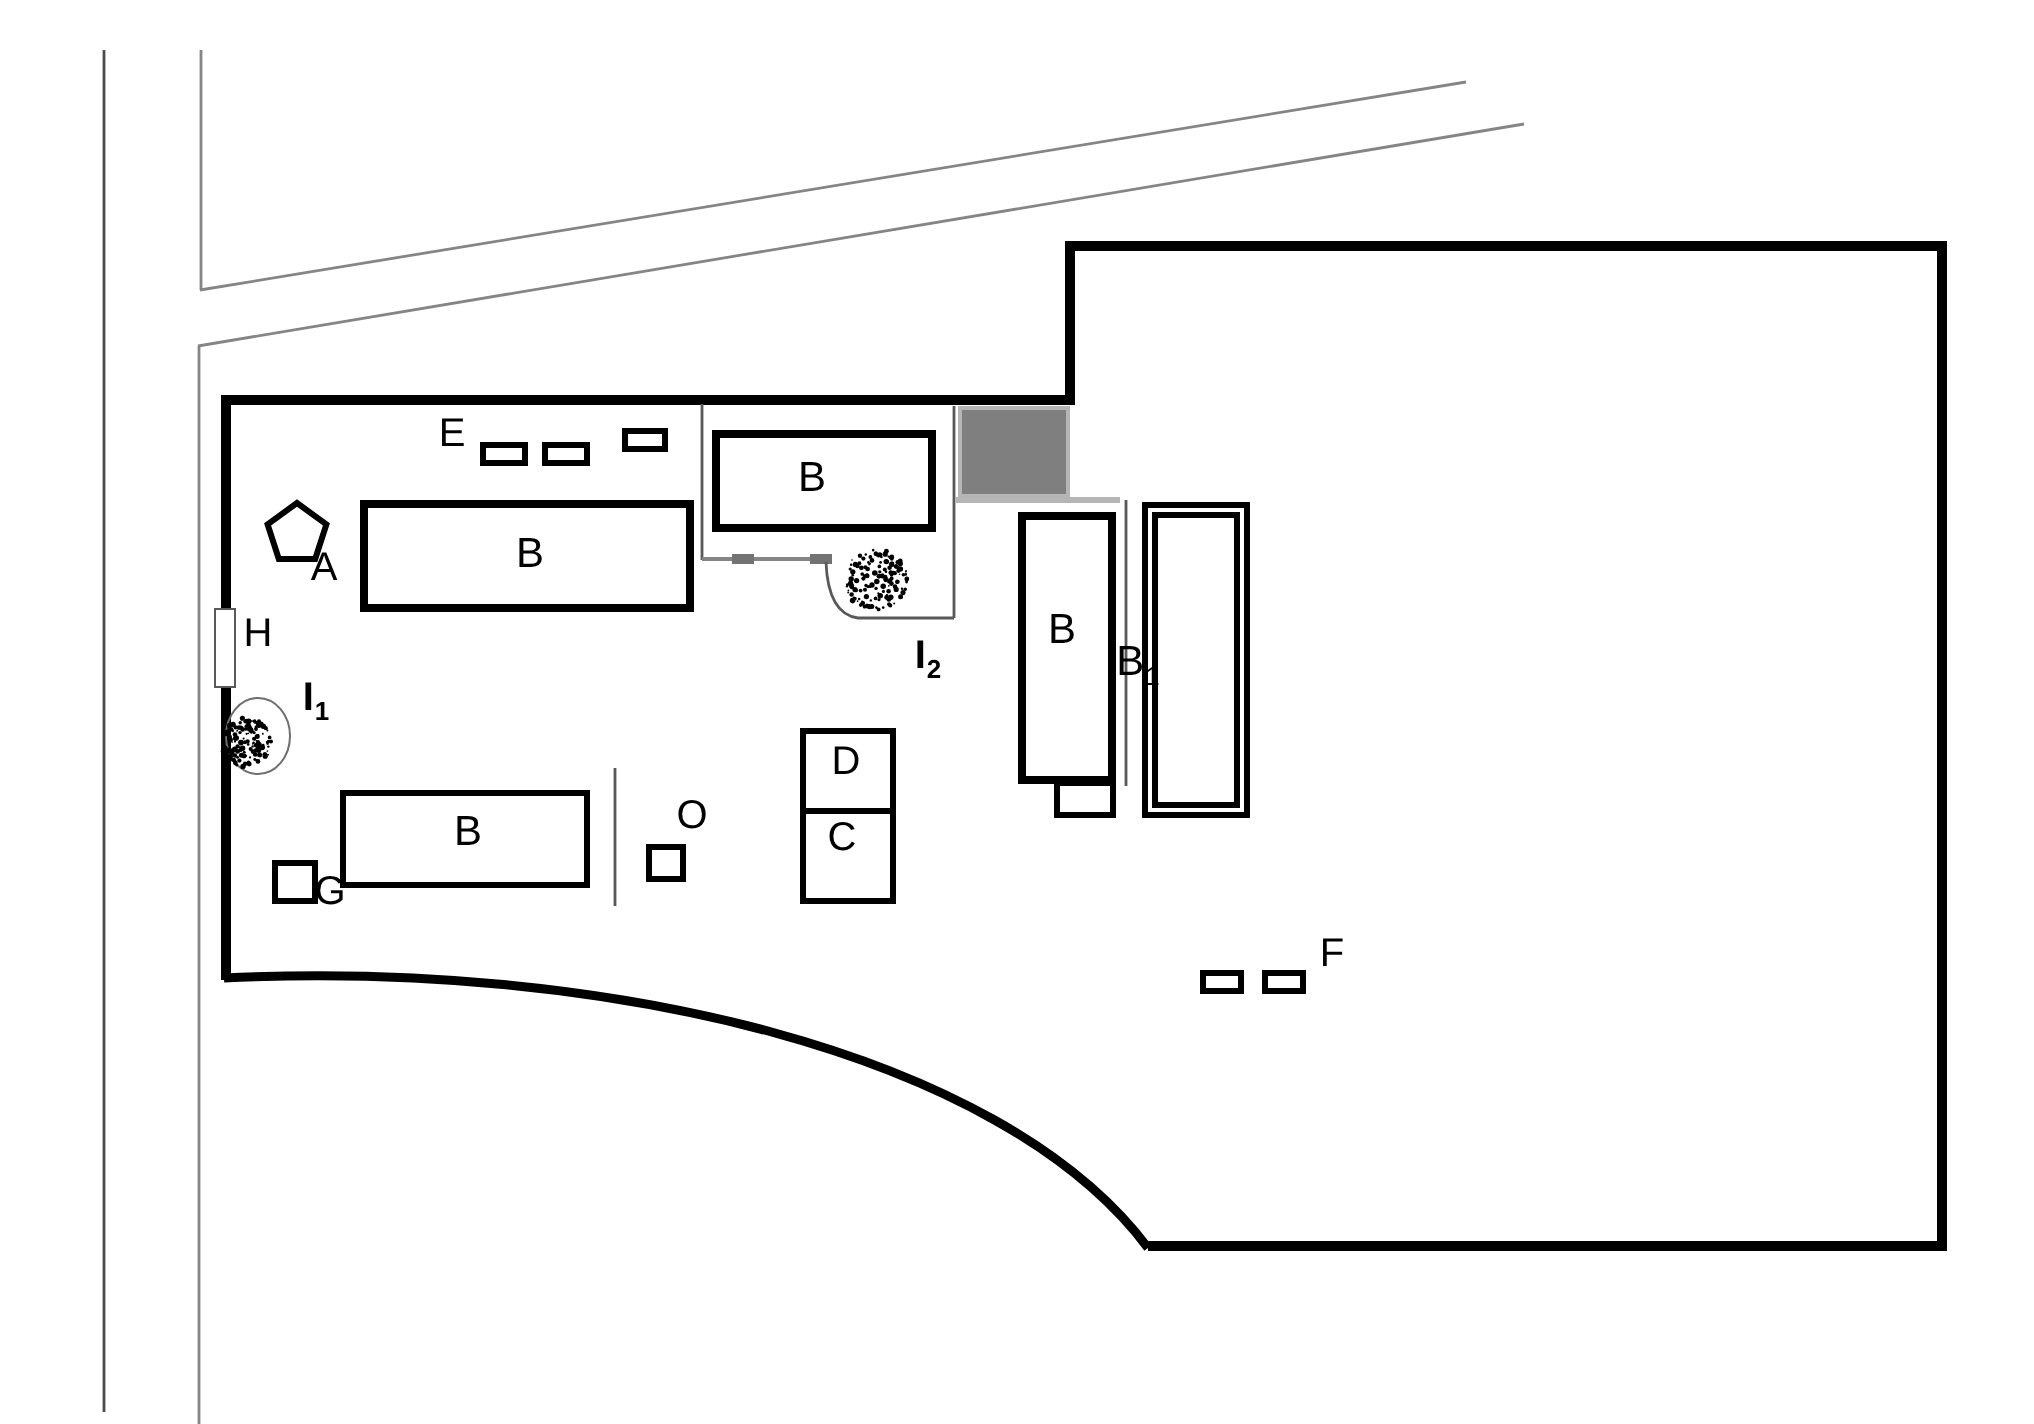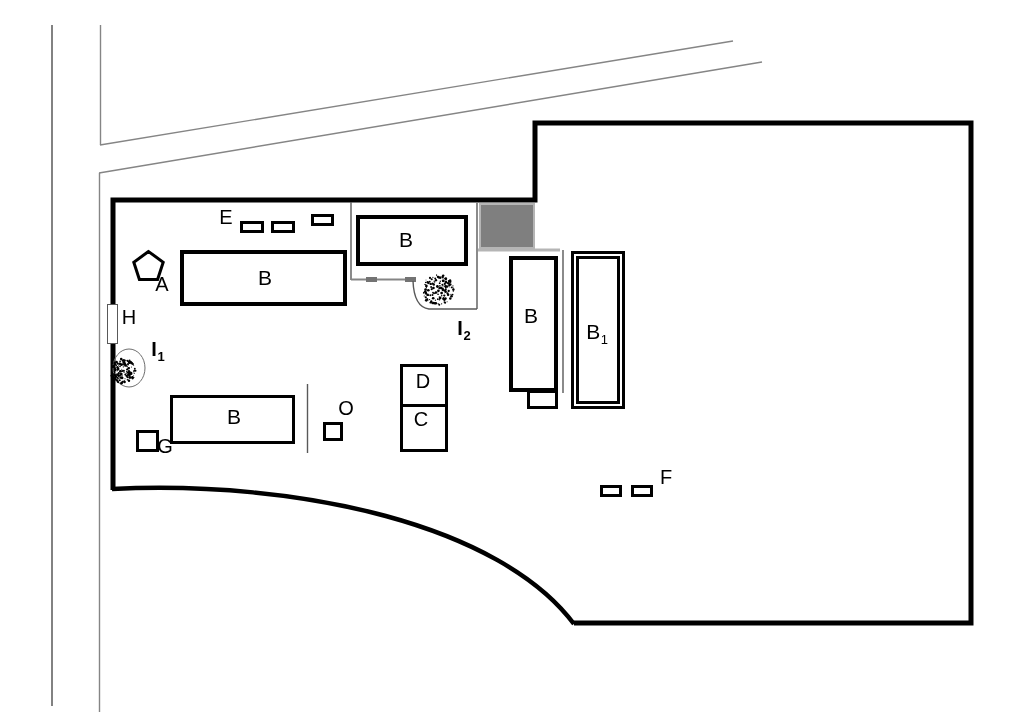--- a/index.html
+++ b/index.html
@@ -397,18 +397,18 @@
   <div class="lbl" style="left:162px;top:284px;"><span>A</span></div>
   <div class="lbl" style="left:129px;top:317px;"><span>H</span></div>
   <div class="lbl bold" style="left:158px;top:349px;"><span>I</span><span class="sub">1</span></div>
   <div class="lbl bold" style="left:464px;top:328px;"><span>I</span><span class="sub">2</span></div>
   <div class="lbl" style="left:165px;top:446px;"><span>G</span></div>
   <div class="lbl" style="left:346px;top:408px;"><span>O</span></div>
   <div class="lbl" style="left:666px;top:477px;"><span>F</span></div>
   <div class="lbl big" style="left:265px;top:277px;"><span>B</span></div>
   <div class="lbl big" style="left:406px;top:239px;"><span>B</span></div>
   <div class="lbl big" style="left:531px;top:315px;"><span>B</span></div>
-  <div class="lbl big" style="left:597px;top:331px;"><span>B</span><span class="sub">1</span></div>
+  <div class="lbl big" style="left:569px;top:331px;"><span>B</span><span class="sub">1</span></div>
   <div class="lbl big" style="left:234px;top:416px;"><span>B</span></div>
   <div class="lbl" style="left:423px;top:381px;"><span>D</span></div>
   <div class="lbl" style="left:421px;top:419px;"><span>C</span></div>
 
 </div>
 
 </body></html>

